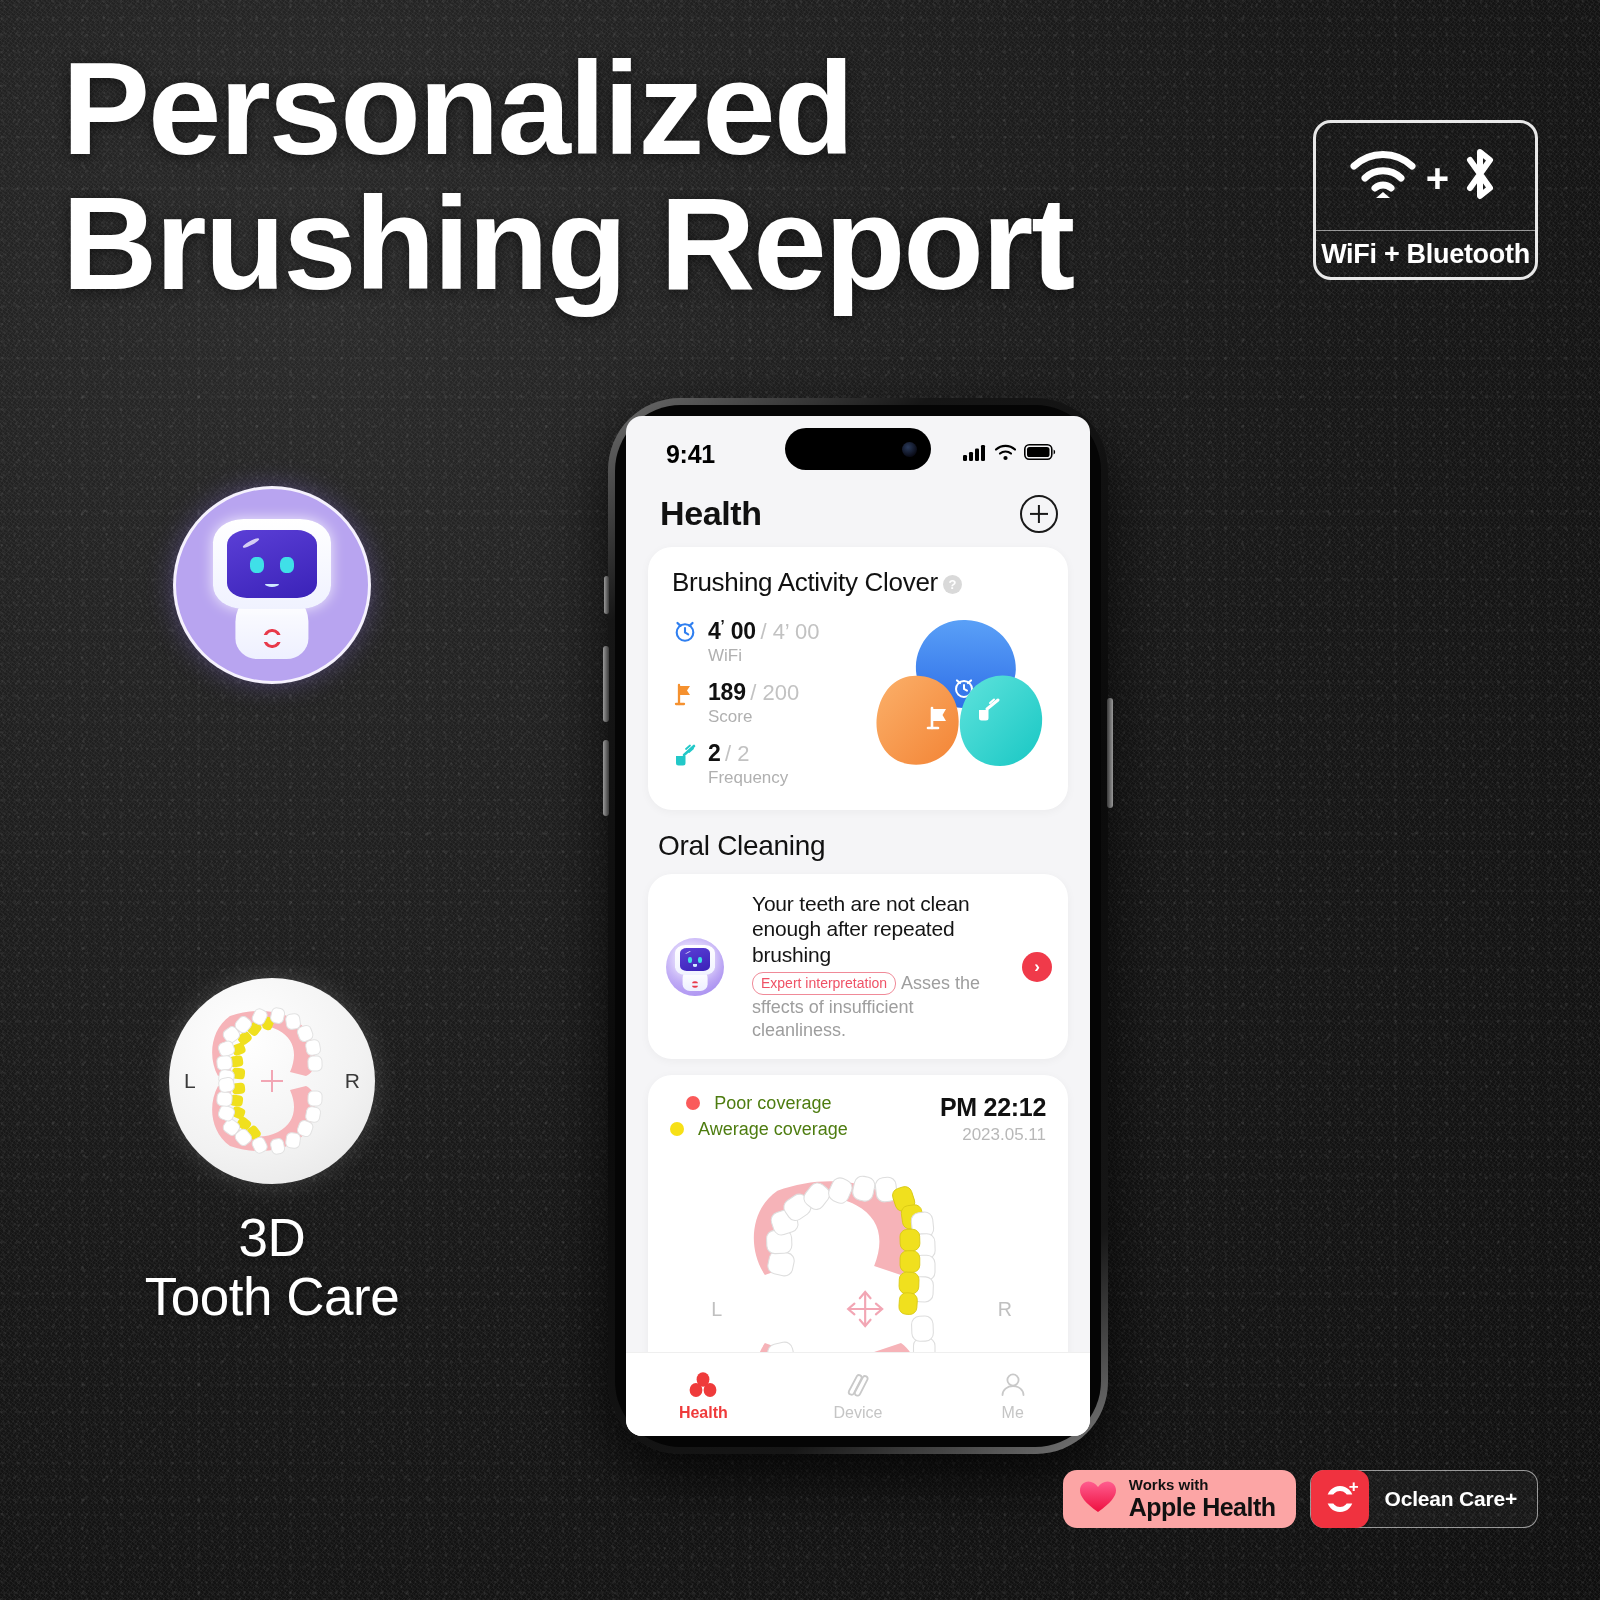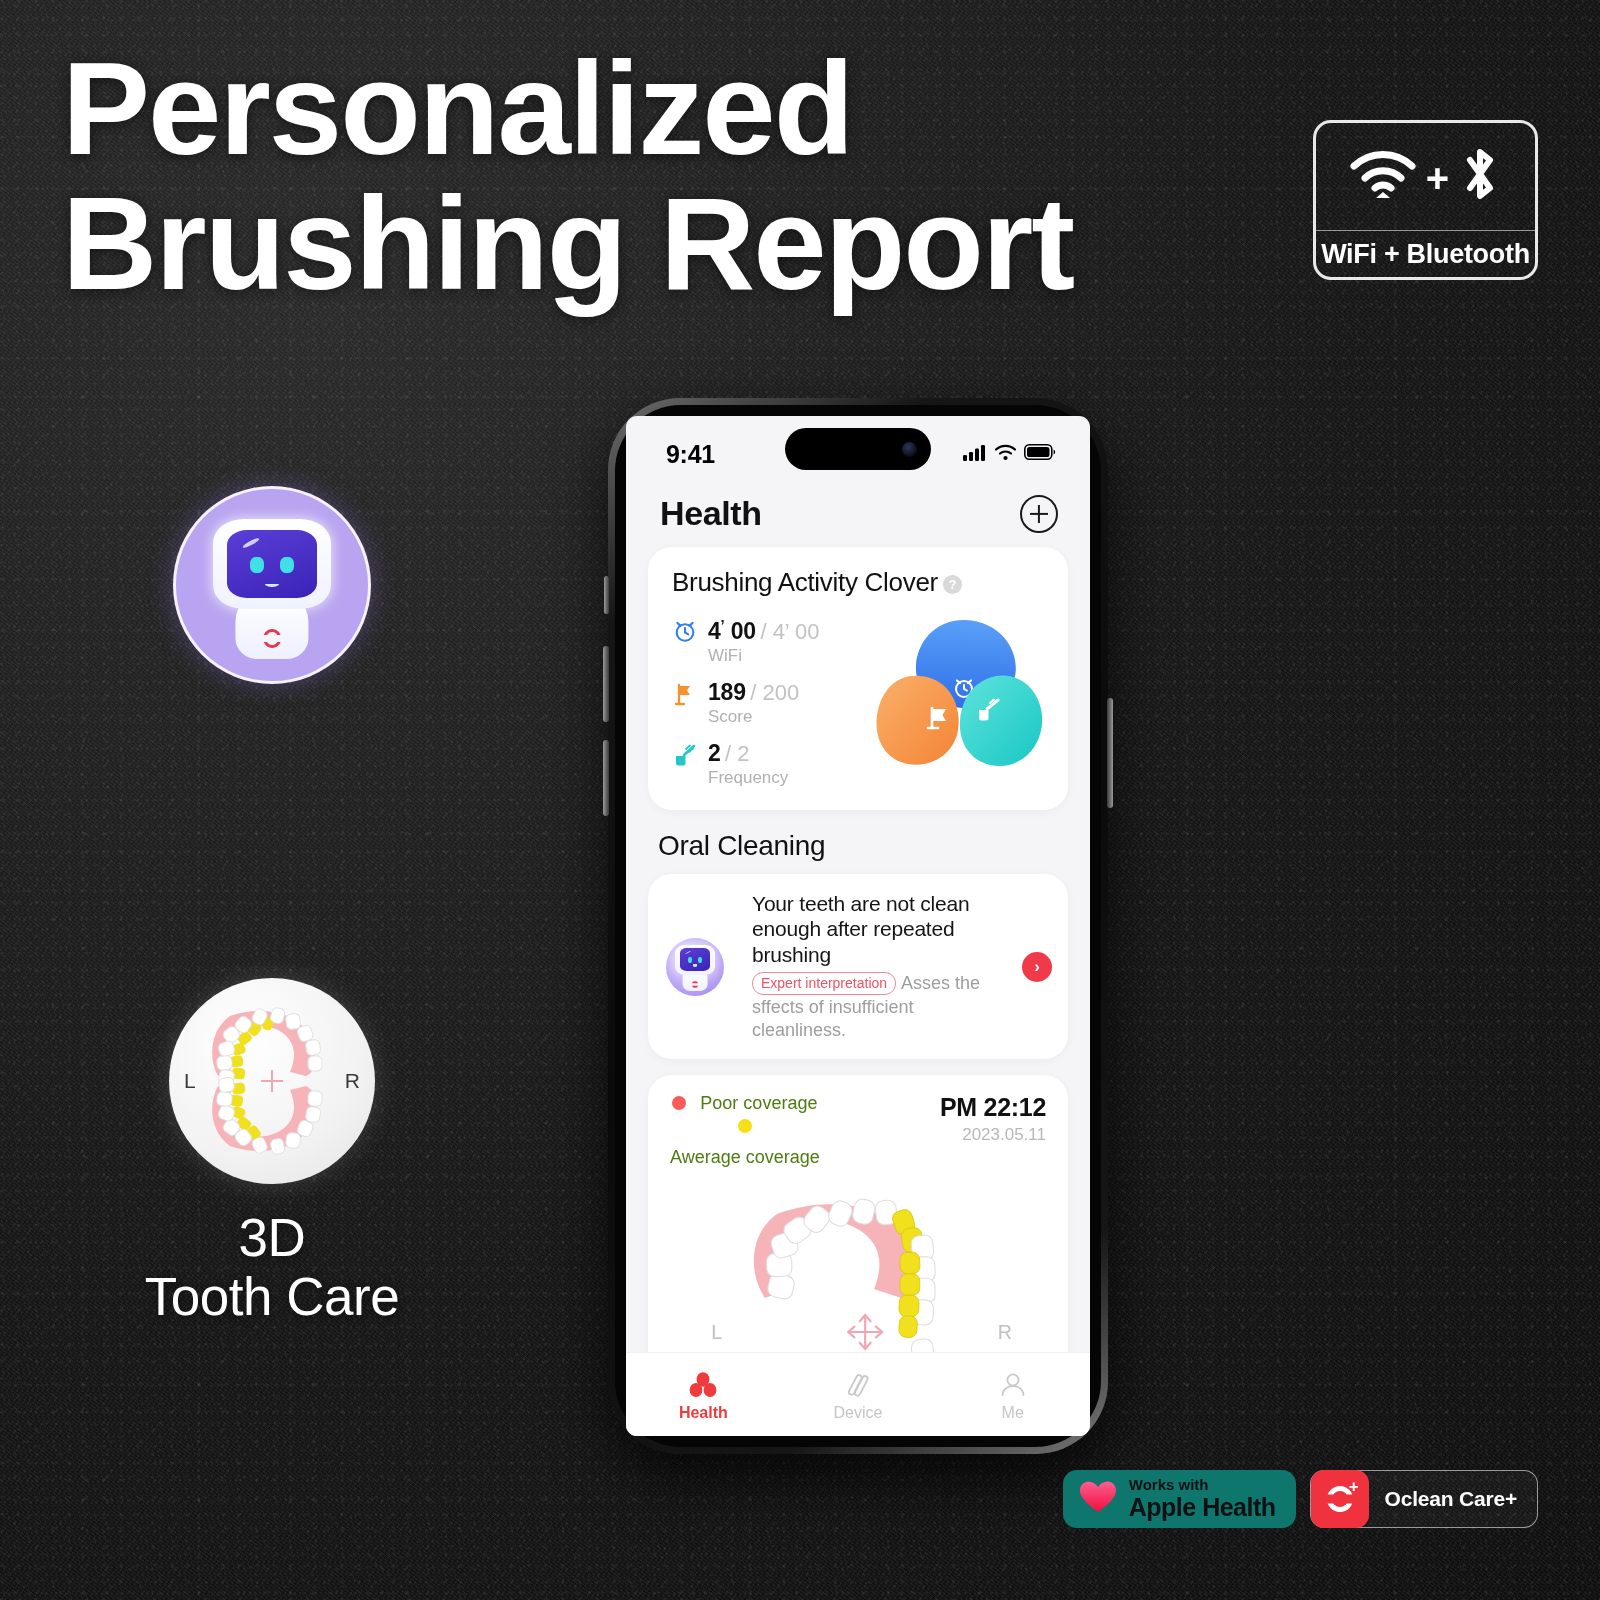--- a/index.html
+++ b/index.html
@@ -170,21 +170,21 @@
   }
   #phone .inner{
     width:100%;height:100%;
     border-radius:66px;
     background:#050505;
     padding:11px;
   }
   #screen{
     position:relative;
     width:100%;height:100%;
-    border-radius:11px;
+    border-radius:16px;
     background:#f5f5f7;
     overflow:hidden;
   }
   .sidebtn{ position:absolute; background:linear-gradient(90deg,#999,#3a3a3a); border-radius:3px; }
   #sb-mute{ left:-4px; top:178px; width:5px; height:38px; }
   #sb-up{ left:-5px; top:248px; width:6px; height:76px; }
   #sb-down{ left:-5px; top:342px; width:6px; height:76px; }
   #sb-power{ right:-5px; top:300px; width:6px; height:110px;
              background:linear-gradient(270deg,#999,#3a3a3a); }
 
@@ -275,42 +275,42 @@
   #expert-arrow{
     width:30px;height:30px;border-radius:50%;background:#f03a4a;flex:none;
     display:flex;align-items:center;justify-content:center;
     color:#fff;font-size:17px;font-weight:700;
   }
 
   
   #tooth-card{ margin-top:16px; padding:18px 22px 16px; }
   #tooth-head{ display:flex; justify-content:space-between; align-items:flex-start; }
   .legend-row{ display:flex; align-items:center; gap:14px; font-size:18px; color:#4d7c0f;justify-content:center; }
-  .legend-row + .legend-row{ margin-top:5px;flex-direction:column; }
+  .legend-row + .legend-row{ margin-top:5px; }
   .dot{ width:14px;height:14px;border-radius:50%; }
   #tooth-time{ font-size:25px; font-weight:600; color:#111; text-align:right; letter-spacing:-.3px;}
   #tooth-date{ font-size:17px; color:#b8b8b8; text-align:right; margin-top:3px; }
   #tooth-model{ position:relative; height:320px; margin-top:4px; }
 
   
   #tabbar{
     position:absolute;left:0;right:0;bottom:0;height:84px;
     background:#fff; border-top:1px solid #efefef;
     display:flex; align-items:center;
   }
   .tab{ flex:1; text-align:center; }
   .tab .ti{ height:34px; display:flex;align-items:center;justify-content:center; }
   .tab .tl{ font-size:16px; margin-top:2px; }
   .tab.active .tl{ color:#ef3b3b; font-weight:600; }
   .tab .tl{ color:#c5c5c5; }
 
   
   #badges{ position:absolute; right:62px; bottom:72px; display:flex; gap:14px; align-items:center; }
   #badge-apple{
-    background:#0f766e; border-radius:14px; height:58px; padding:0 20px 0 16px;
+    background:#fca5a5; border-radius:14px; height:58px; padding:0 20px 0 16px;
     display:flex;align-items:center;gap:12px;
   }
   #badge-apple .htxt .t1{ font-size:15px; color:#111; font-weight:600; line-height:1.05;}
   #badge-apple .htxt .t2{ font-size:25px; color:#111; font-weight:600; letter-spacing:-.5px; line-height:1.12;}
   #badge-oclean{
     border:1.5px solid rgba(255,255,255,.55);
     border-radius:14px; height:58px; display:flex;align-items:center; padding-right:20px;
     background:rgba(255,255,255,.03);
   }
   #oclean-mark{

